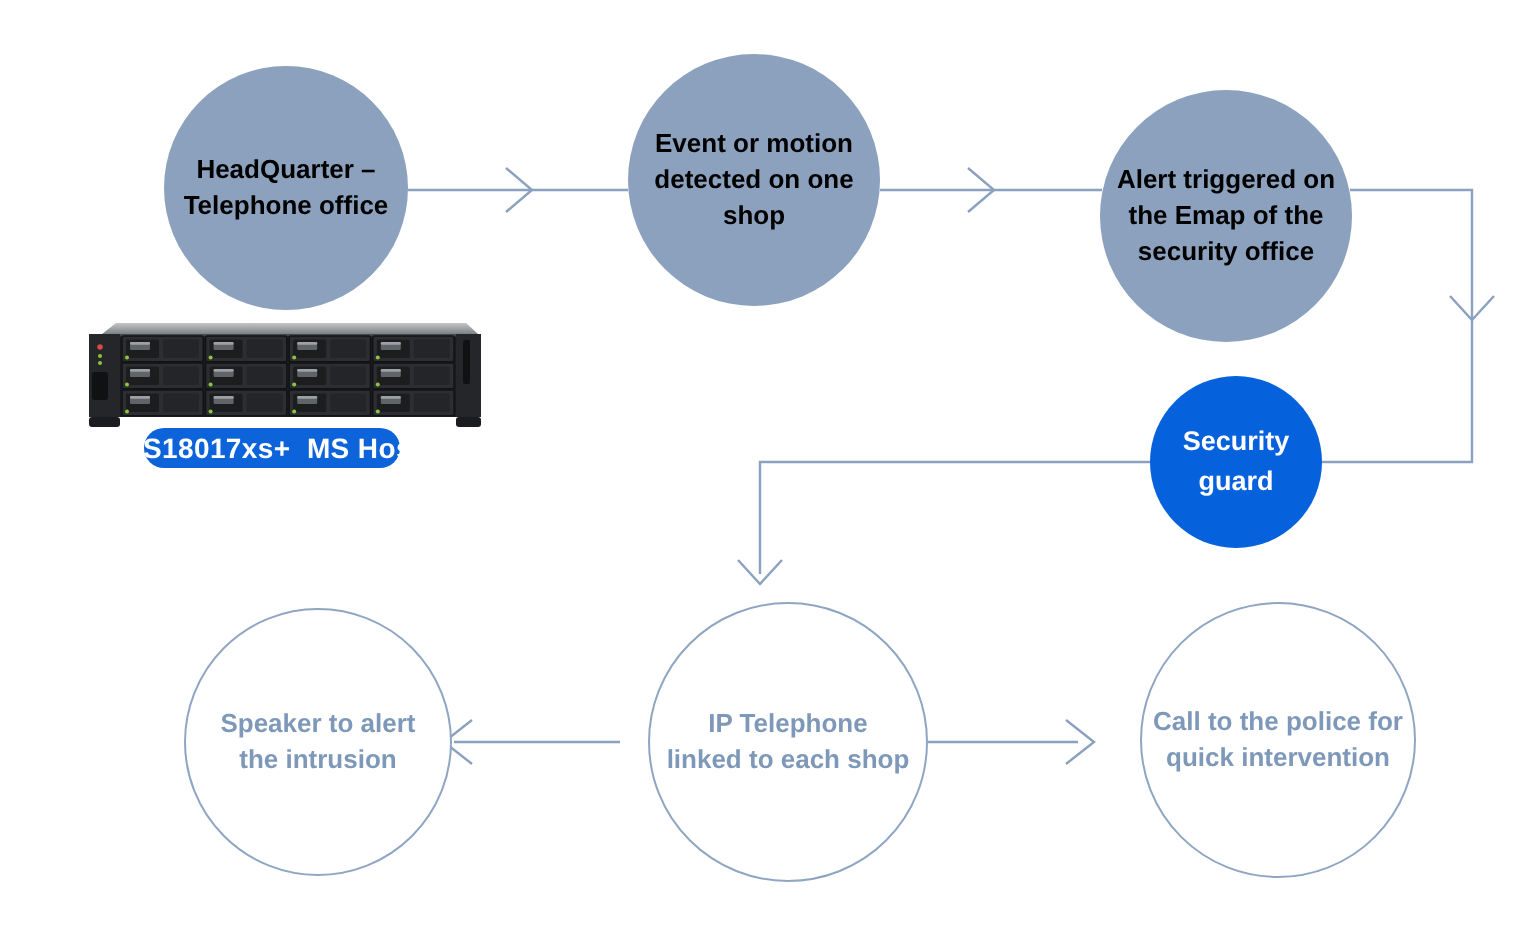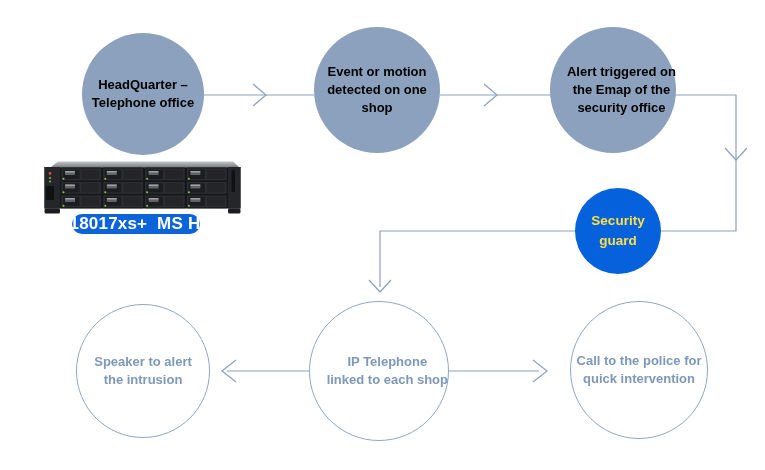--- a/index.html
+++ b/index.html
@@ -9,26 +9,26 @@
   }
   .conn{fill:none;stroke:var(--connector,#8BA1C0);stroke-width:1.2px;}
   .node{
     position:absolute;border-radius:50%;display:flex;align-items:center;justify-content:center;
     text-align:center;box-sizing:border-box;
   }
   .node-label{white-space:pre-line;font-weight:bold;}
   .node-gray{background:var(--node-gray,#8CA1BD);}
   .node-gray .node-label{color:#000000;font-size:13px;line-height:1.38;}
   .node-blue{background:var(--node-blue,#0561DC);}
-  .node-blue .node-label{color:#fde047;font-size:13.5px;line-height:1.5;}
+  .node-blue .node-label{color:#ffffff;font-size:13.5px;line-height:1.5;}
   .node-outline{background:#ffffff;border:1px solid var(--outline,#8FA6C3);}
   .node-outline .node-label{color:var(--outline-text,#7E98B9);font-size:13px;line-height:1.35;}
   .badge{
     position:absolute;left:72px;top:214px;width:128px;height:20px;border-radius:10px;
-    background:var(--badge-blue,#0C63DA);color:#ffffff;font-size:17px;font-weight:600;
+    background:var(--badge-blue,#0C63DA);color:#ffffff;font-size:14px;font-weight:600;
     display:flex;align-items:center;justify-content:center;white-space:pre;letter-spacing:.2px;
   }
   .lines-svg,.server-svg{position:absolute;}
   .lines-svg{left:0;top:0;}
   .server-svg{left:44px;top:161px;width:198px;height:53px;}
 </style>
 </head>
 <body>
 
 <div class="stage">
@@ -146,36 +146,36 @@
 
   <div class="node node-gray" style="left:82px;top:33px;width:122px;height:122px;">
     <span class="node-label">HeadQuarter –
 Telephone office</span>
   </div>
   <div class="node node-gray" style="left:314px;top:27px;width:126px;height:126px;">
     <span class="node-label">Event or motion
 detected on one
 shop</span>
   </div>
-  <div class="node node-gray" style="left:550px;top:27px;width:126px;height:126px;justify-content:flex-end;">
+  <div class="node node-gray" style="left:550px;top:45px;width:126px;height:126px;">
     <span class="node-label">Alert triggered on
 the Emap of the
 security office</span>
   </div>
 
   <div class="node node-blue" style="left:575px;top:188px;width:86px;height:86px;">
     <span class="node-label">Security
 guard</span>
   </div>
 
-  <div class="node node-outline" style="left:76px;top:304px;width:134px;height:134px;">
+  <div class="node node-outline" style="left:92px;top:304px;width:134px;height:134px;">
     <span class="node-label">Speaker to alert
 the intrusion</span>
   </div>
-  <div class="node node-outline" style="left:309px;top:301px;width:140px;height:140px;justify-content:flex-end;">
+  <div class="node node-outline" style="left:324px;top:301px;width:140px;height:140px;">
     <span class="node-label">IP Telephone
 linked to each shop</span>
   </div>
   <div class="node node-outline" style="left:570px;top:301px;width:138px;height:138px;">
     <span class="node-label">Call to the police for
 quick intervention</span>
   </div>
 
 </div>
 

